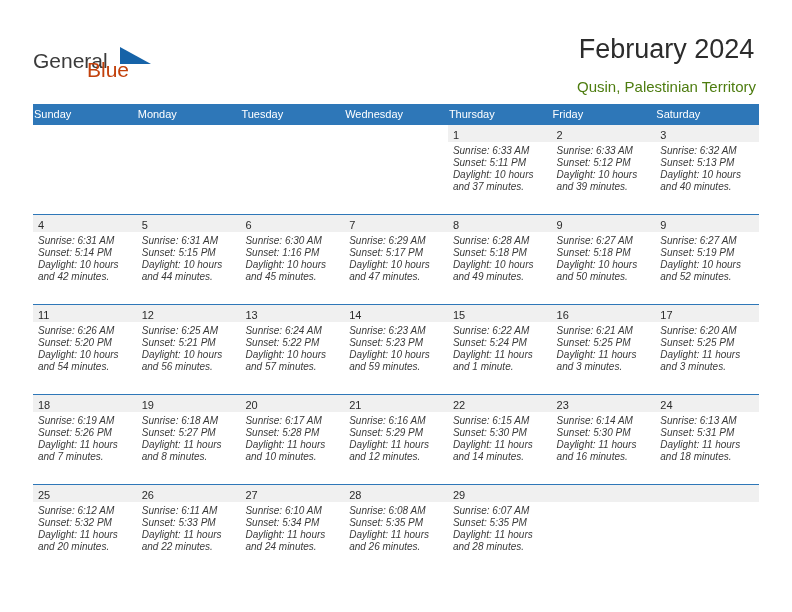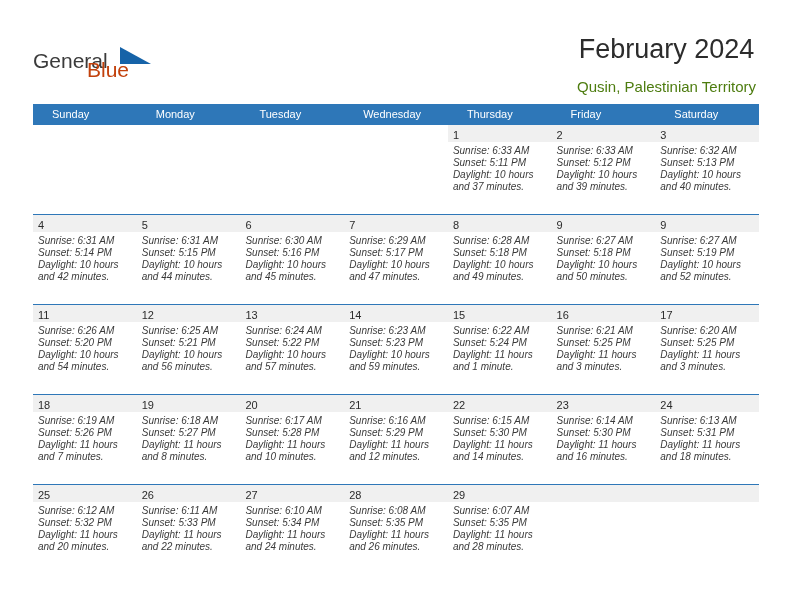--- a/index.html
+++ b/index.html
@@ -97,21 +97,21 @@
   .weekdays {
     display: flex;
     background: #2e77b8;
     height: 21px;
   }
   .weekday {
     flex: 1 1 0;
     color: #ffffff;
     font-size: 11px;
     line-height: 21px;
-    padding-left: 19px;
+    padding-left: 1px;
     box-sizing: border-box;
     white-space: nowrap;
   }
 
   .week {
     display: flex;
     border-top: 1px solid #2e77b8;
     position: relative;
   }
   .week:first-of-type {
@@ -243,21 +243,21 @@
               <div class="day-line">Sunrise: 6:31 AM</div>
               <div class="day-line">Sunset: 5:15 PM</div>
               <div class="day-line">Daylight: 10 hours</div>
               <div class="day-line">and 44 minutes.</div>
             </div>
           </div>
           <div class="day">
             <div class="day-num-band"><span class="day-num">6</span></div>
             <div class="day-body">
               <div class="day-line">Sunrise: 6:30 AM</div>
-              <div class="day-line">Sunset: 5:16 PM</div>
+              <div class="day-line">Sunset: 1:16 PM</div>
               <div class="day-line">Daylight: 10 hours</div>
               <div class="day-line">and 45 minutes.</div>
             </div>
           </div>
           <div class="day">
             <div class="day-num-band"><span class="day-num">7</span></div>
             <div class="day-body">
               <div class="day-line">Sunrise: 6:29 AM</div>
               <div class="day-line">Sunset: 5:17 PM</div>
               <div class="day-line">Daylight: 10 hours</div>

